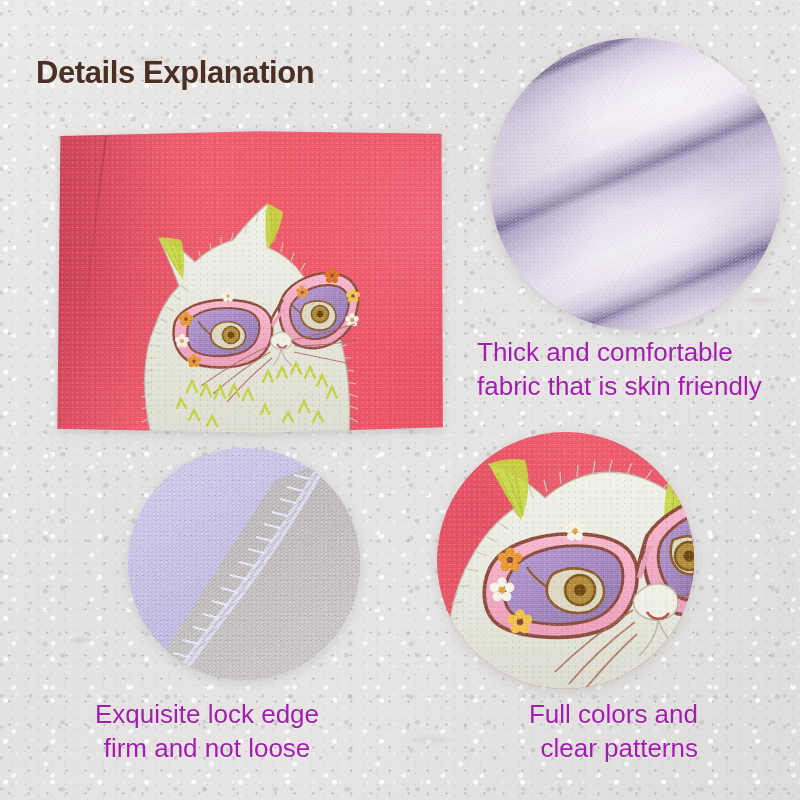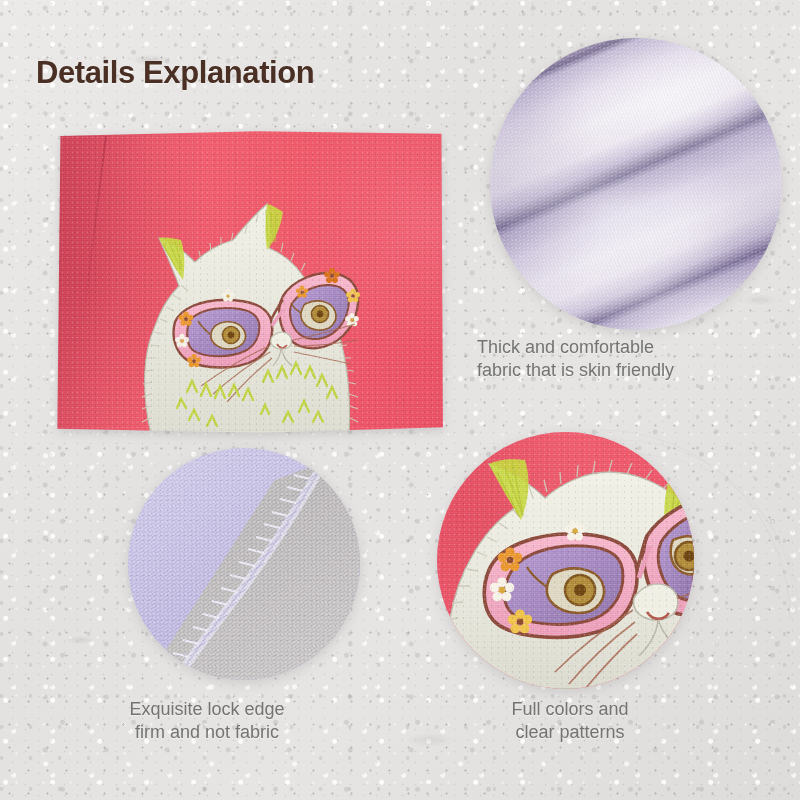--- a/index.html
+++ b/index.html
@@ -171,28 +171,28 @@
   .zoom-coral{
     position:absolute; inset:0;
     background:
       radial-gradient(ellipse 70% 80% at 20% 35%, rgba(180,40,60,.18), transparent 65%),
       linear-gradient(105deg,#ea5366 0%,#ef5d6e 40%,#ec5568 75%,#e84f62 100%);
   }
 
   
   .caption{
     position:absolute; z-index:6;
-    color:#737373;
-    font-size:18px; line-height:1.30;
+    color:#a21caf;
+    font-size:26px; line-height:1.30;
     text-shadow:0 1px 0 rgba(255,255,255,.40);
     white-space:pre-line;
   }
   #caption-fabric{ left:477px; top:336px; width:315px; text-align:left; }
   #caption-lockedge{ left:52px; top:698px; width:310px; text-align:center; }
-  #caption-pattern{ left:442px; top:698px; width:256px; text-align:center; }
+  #caption-pattern{ left:442px; top:698px; width:256px; text-align:right; }
 </style>
 </head>
 <body>
 
 <div id="bg-texture"></div>
 <div id="bg-speckle"></div>
 <div id="bg-smudges"></div>
 <svg id="bg-arcs" viewBox="0 0 800 800" preserveAspectRatio="none">
   <path d="M600 430 A 190 190 0 0 1 790 620" fill="none" stroke="#b9b6bb" stroke-width="1.1" opacity=".55"></path>
   <path d="M620 440 A 175 175 0 0 1 795 615" fill="none" stroke="#c2bfc4" stroke-width="1" opacity=".45"></path>
@@ -563,15 +563,15 @@
       <path d="M240 166 C 254 162, 257 160, 257 160"></path>
     </g>
   </svg>
   <div class="fabric-weave"></div>
   <div class="fabric-noise"></div>
 </div>
 
 <div id="caption-fabric" class="caption">Thick and comfortable
 fabric that is skin friendly</div>
 <div id="caption-lockedge" class="caption">Exquisite lock edge
-firm and not fabric</div>
+firm and not loose</div>
 <div id="caption-pattern" class="caption">Full colors and
 clear patterns</div>
 
 </body></html>

